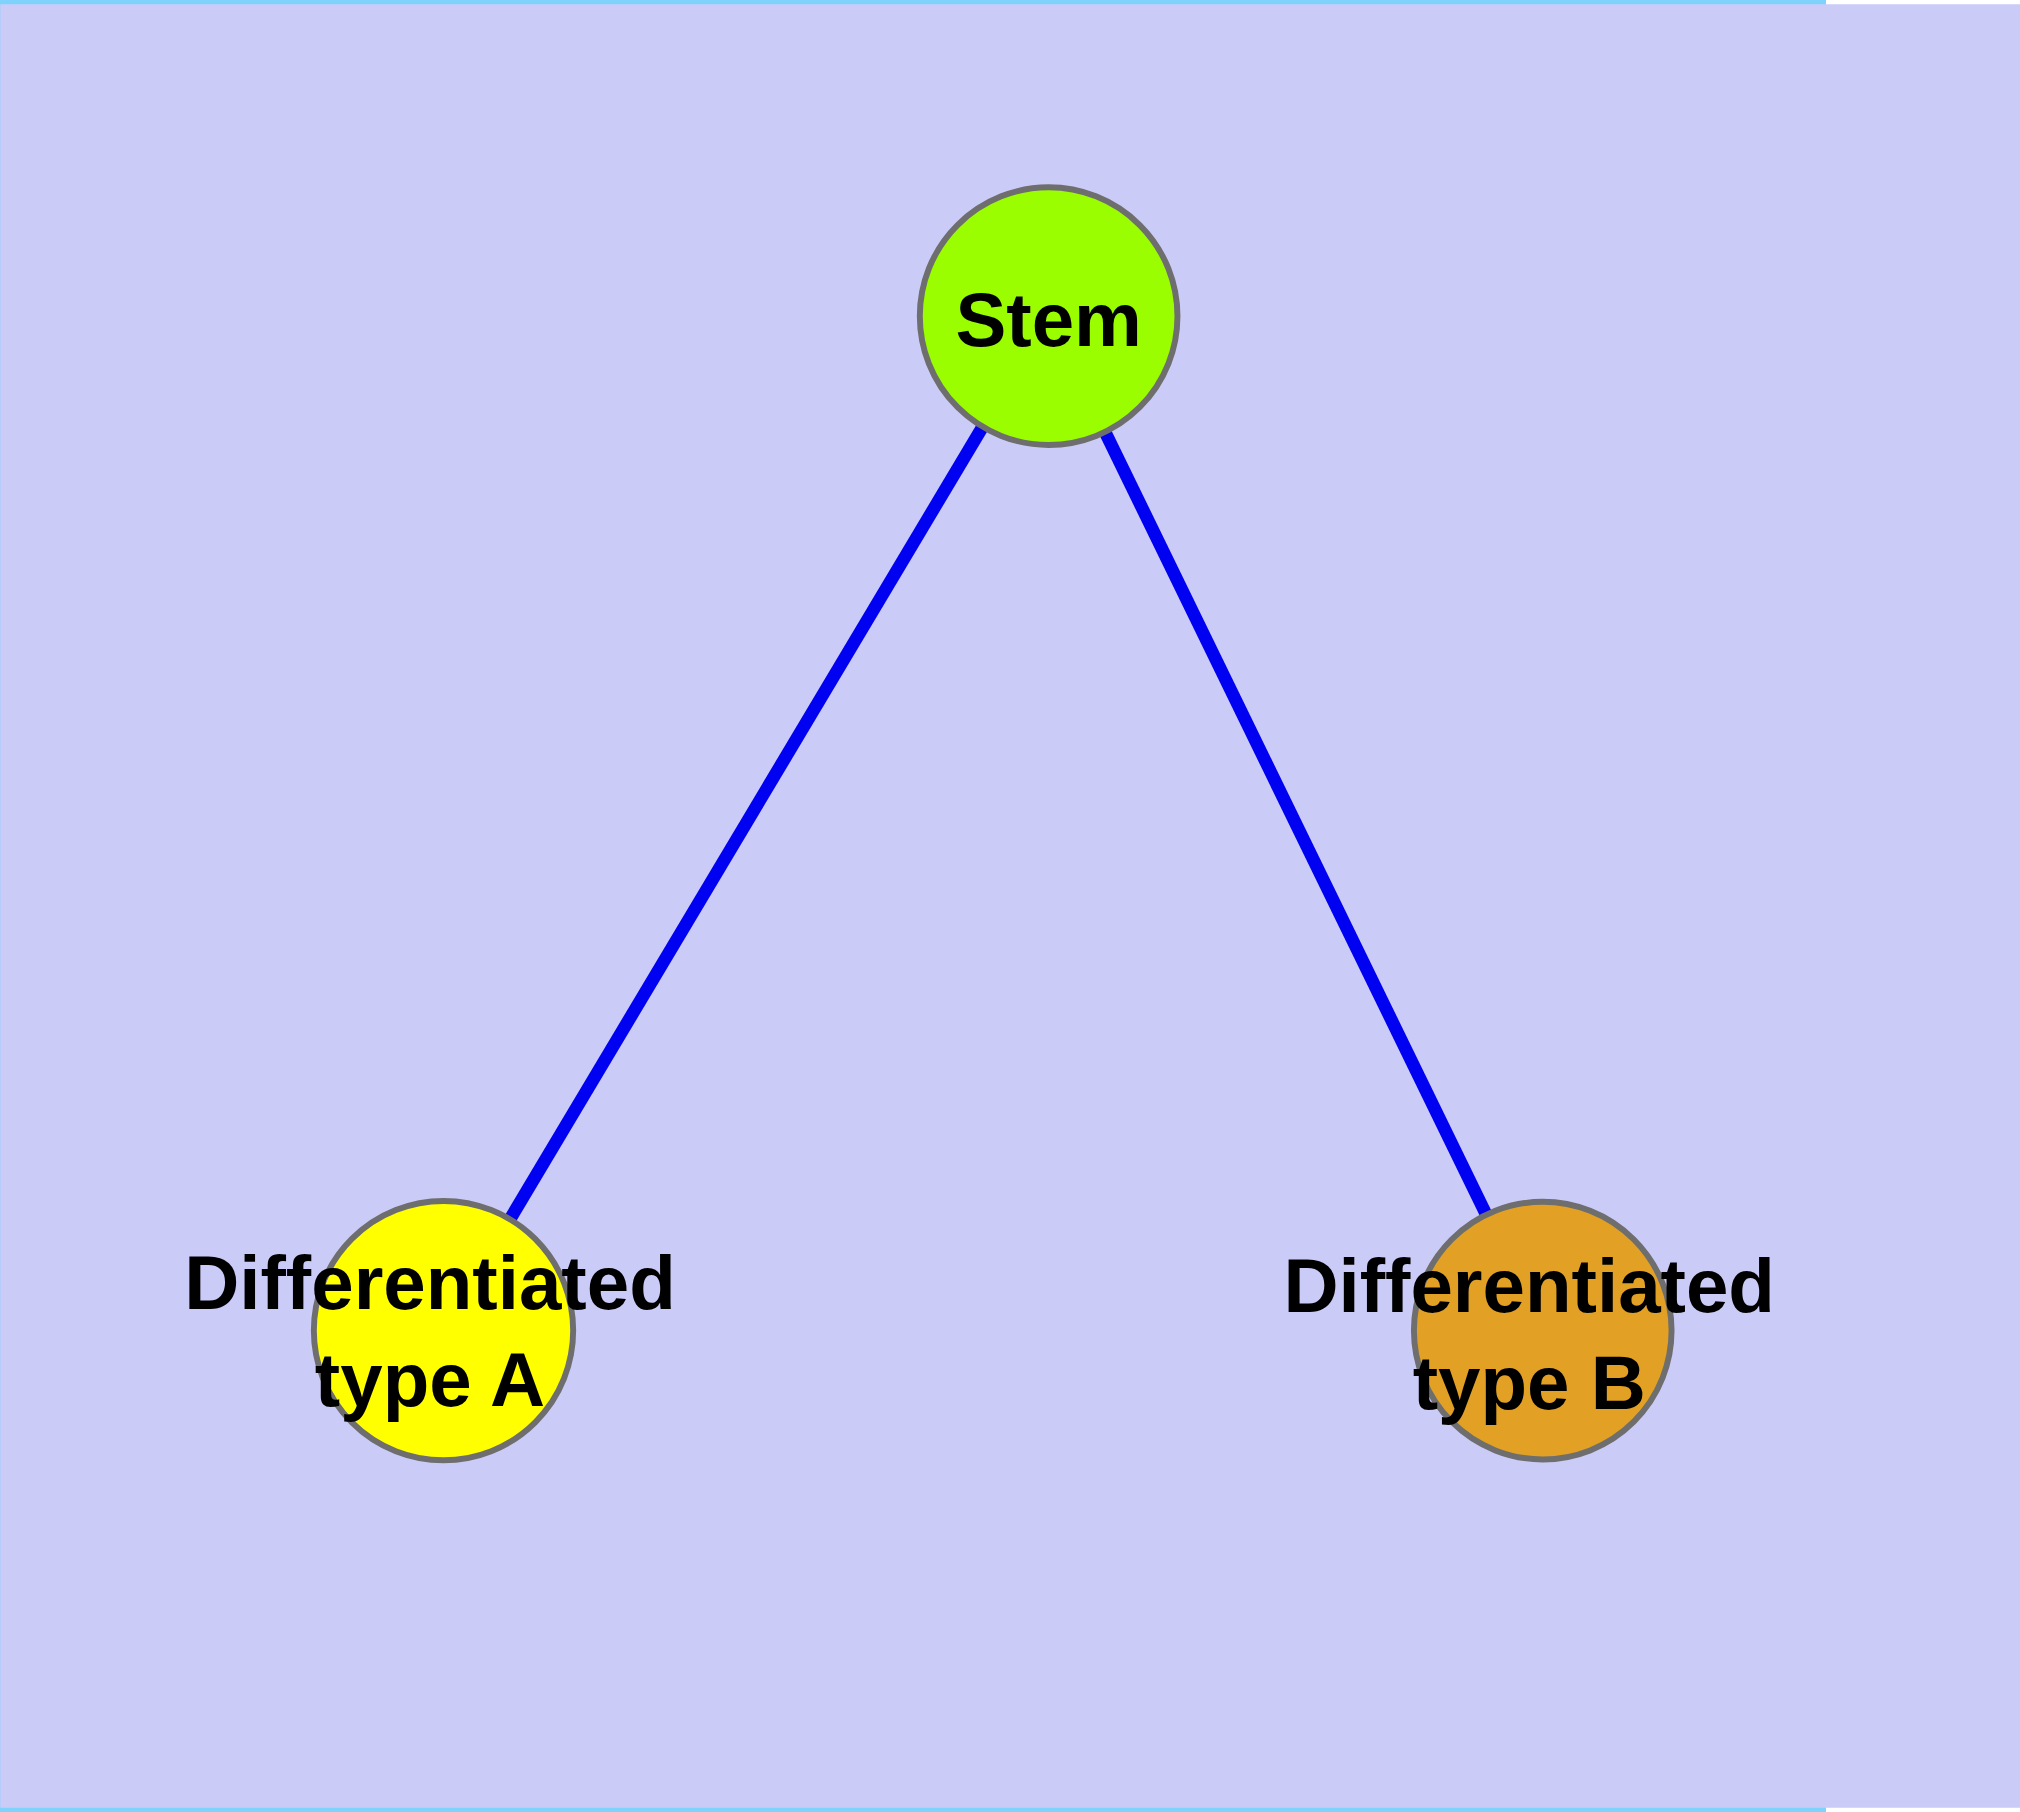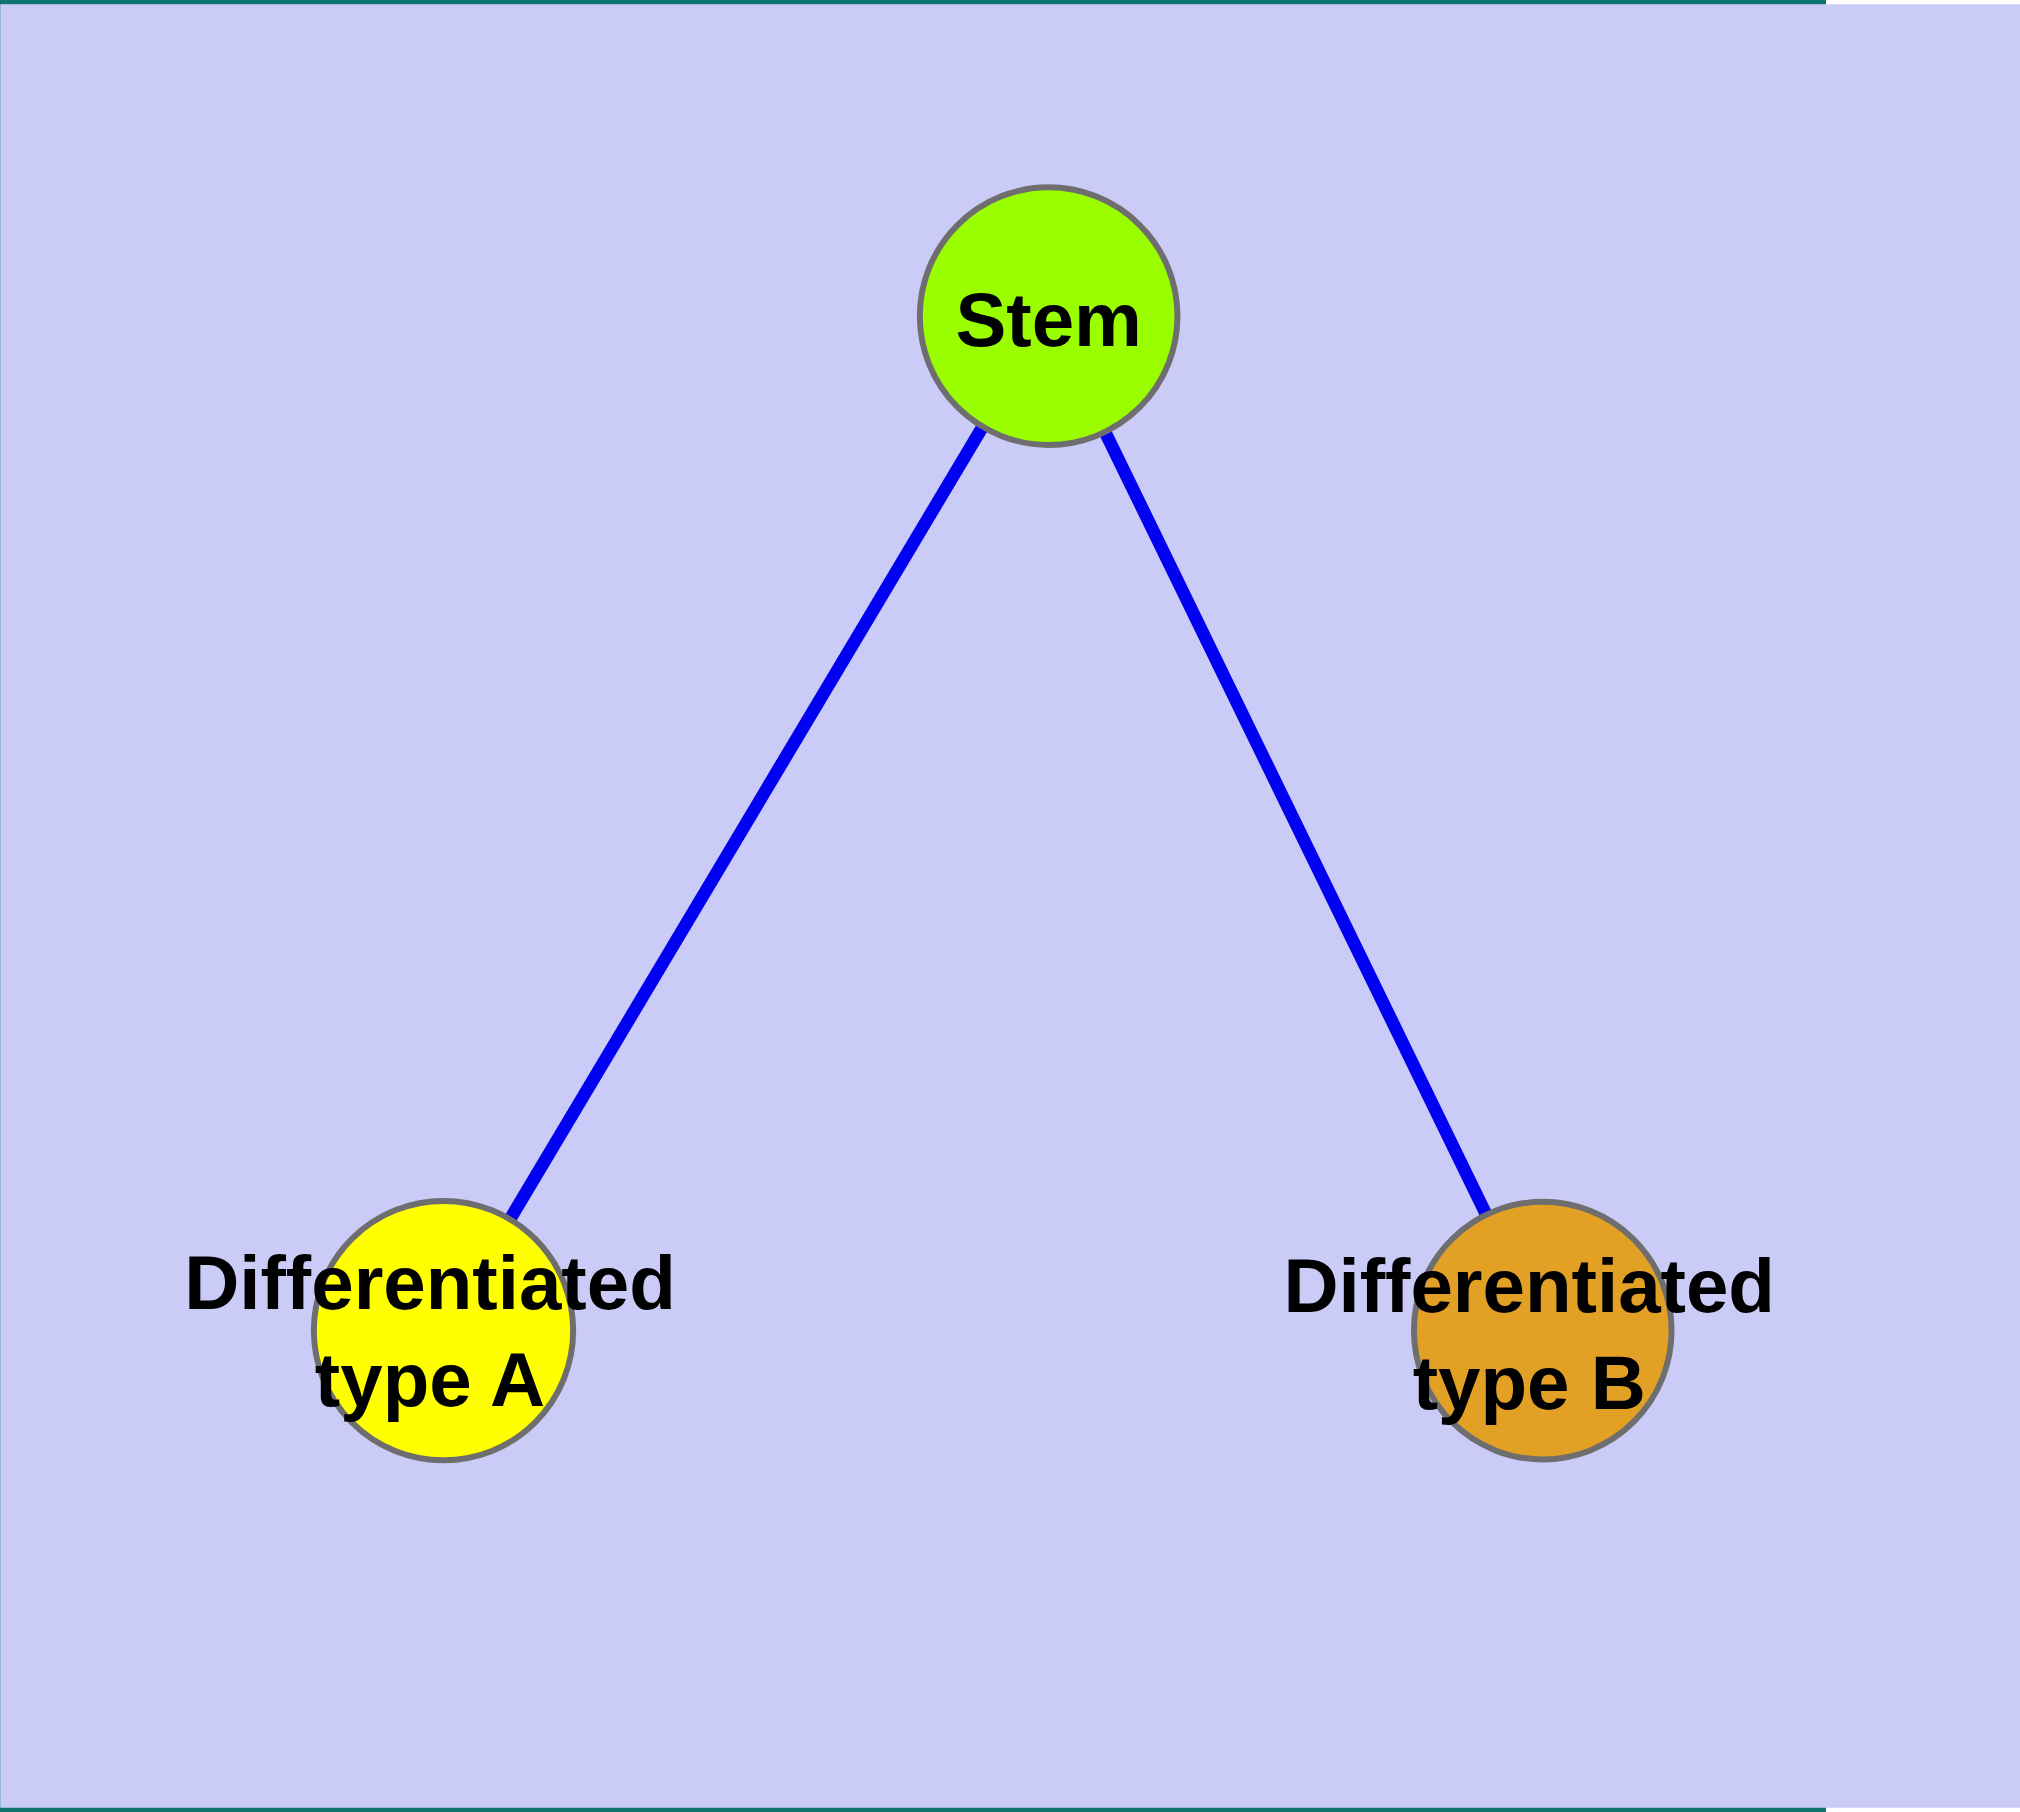--- a/index.html
+++ b/index.html
@@ -7,21 +7,21 @@
     padding: 0;
     background: #ffffff;
     width: 2021px;
     height: 1812px;
     overflow: hidden;
   }
   .canvas-wrap {
     position: relative;
     width: 1826px;
     height: 1812px;
-    background: #0f766e;
+    background: #7dd3fc;
   }
   svg.diagram {
     display: block;
     width: 2021px;
     height: 1812px;
   }
   .node-label {
     font-family: "Liberation Sans", "DejaVu Sans", sans-serif;
     font-weight: bold;
     font-size: 90px;

